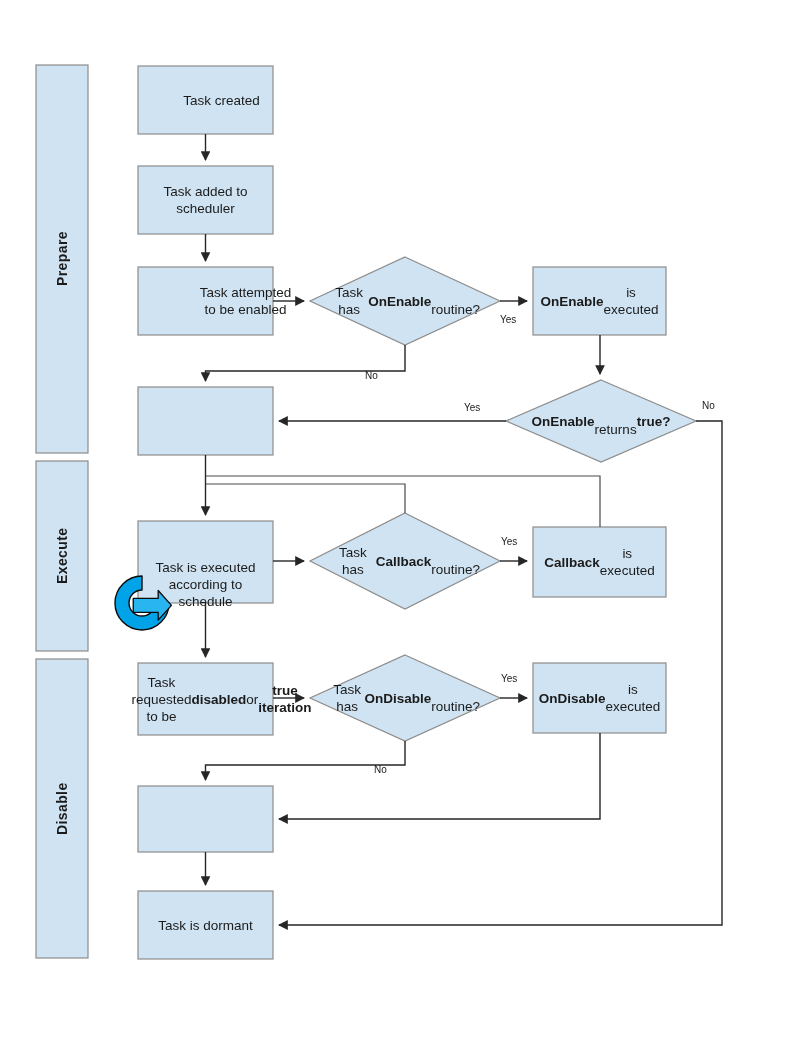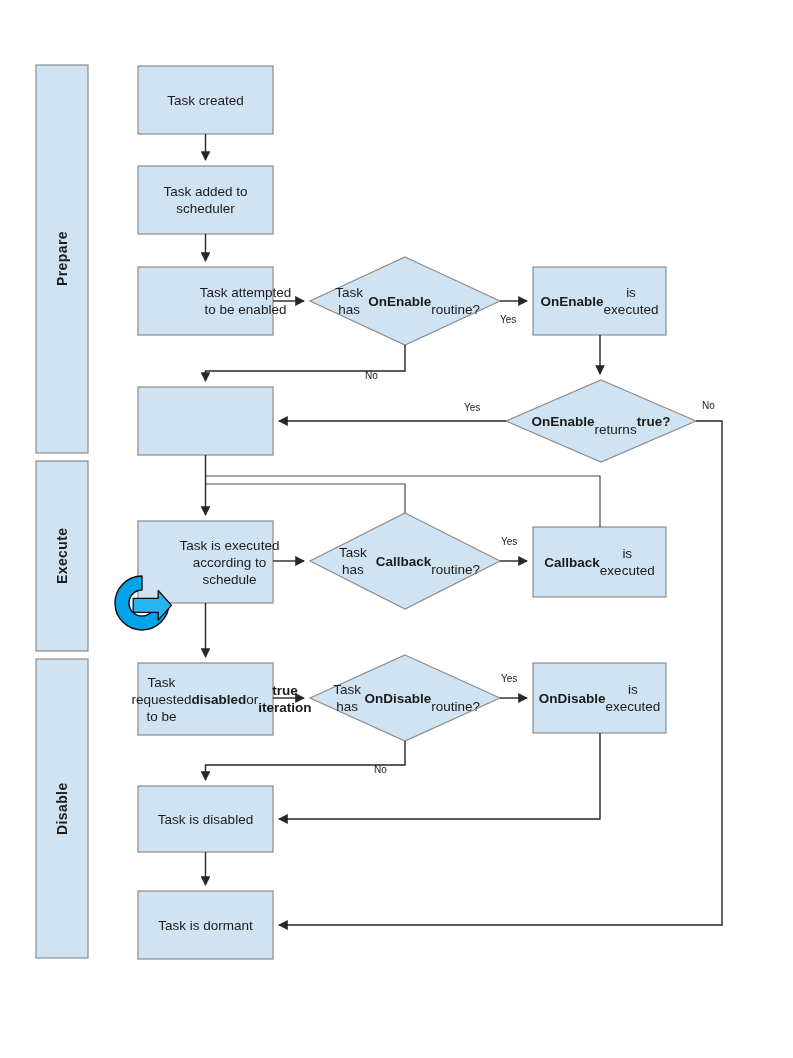--- a/index.html
+++ b/index.html
@@ -166,50 +166,49 @@
                L 12 0
                A 13 13 0 1 1 -1 -13 Z" fill="#00a2e8" stroke="#0b0b0b" stroke-width="1.4" stroke-linejoin="round"></path>
       <path d="M 8 -6 L 40 -6 L 40 -16 L 57 3 L 40 22 L 40 12 L 8 12 Z" transform="translate(-16,0) scale(0.78)" fill="#29b6f0" stroke="#0b0b0b" stroke-width="1.7" stroke-linejoin="round"></path>
     </g>
   </svg>
 
   <div class="band-label" style="left:36px; top:65px; width:52px; height:388px;">Prepare</div>
   <div class="band-label" style="left:36px; top:461px; width:52px; height:190px;">Execute</div>
   <div class="band-label" style="left:36px; top:659px; width:52px; height:299px;">Disable</div>
 
-  <div class="node-label" style="left:138px; top:66px; width:135px; height:68px;">Task created</div>
+  <div class="node-label" style="left:154px; top:66px; width:135px; height:68px;">Task created</div>
 
   <div class="node-label" style="left:138px; top:166px; width:135px; height:68px;">Task added to
 scheduler</div>
 
   <div class="node-label" style="left:138px; top:267px; width:135px; height:68px;padding-left:40px;">Task attempted
 to be enabled</div>
 
   <div class="node-label" style="left:330px; top:257px; width:150px; height:88px;">Task has<br><b>OnEnable</b><br>routine?</div>
 
   <div class="node-label" style="left:533px; top:267px; width:133px; height:68px;"><b>OnEnable</b> is<br>executed</div>
 
   <div class="node-label" style="left:526px; top:380px; width:150px; height:82px;"><b>OnEnable</b><br>returns<br><b>true?</b></div>
 
 
-  <div class="node-label" style="left:138px; top:521px; width:135px; height:82px;margin-left:24px;">Task is executed
+  <div class="node-label" style="left:138px; top:543px; width:135px; height:82px;">Task is executed
 according to
 schedule</div>
 
   <div class="node-label" style="left:330px; top:517px; width:150px; height:88px;">Task has<br><b>Callback</b><br>routine?</div>
 
   <div class="node-label" style="left:533px; top:527px; width:133px; height:70px;"><b>Callback</b> is<br>executed</div>
 
   <div class="node-label" style="left:152px; top:663px; width:139px; height:72px;">Task requested<br>to be <b>disabled</b> or<br><b>true iteration</b></div>
 
   <div class="node-label" style="left:330px; top:654px; width:150px; height:88px;">Task has<br><b>OnDisable</b><br>routine?</div>
 
   <div class="node-label" style="left:533px; top:663px; width:133px; height:70px;"><b>OnDisable</b> is<br>executed</div>
 
-  <div class="node-label" style="left:138px; top:786px; width:135px; height:66px;">Task is disabled</div>
 
   <div class="node-label" style="left:138px; top:891px; width:135px; height:68px;">Task is dormant</div>
 
   <div class="edge-label" style="left:500px; top:313px;">Yes</div>
 
   <div class="edge-label" style="left:365px; top:369px;">No</div>
 
   <div class="edge-label" style="left:464px; top:401px;">Yes</div>
 
   <div class="edge-label" style="left:702px; top:399px;">No</div>

